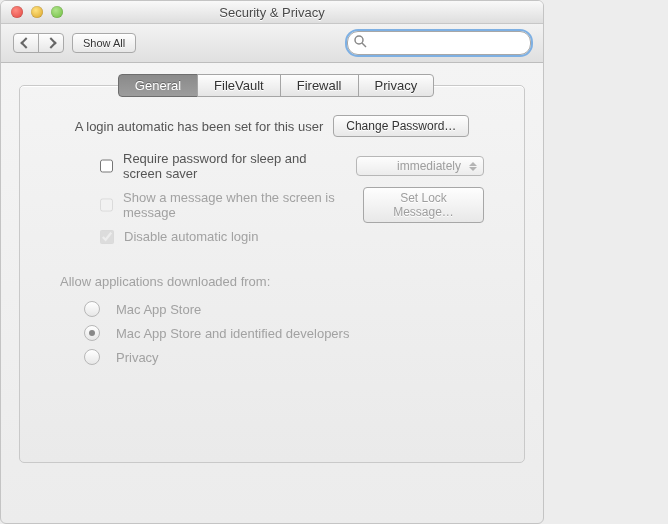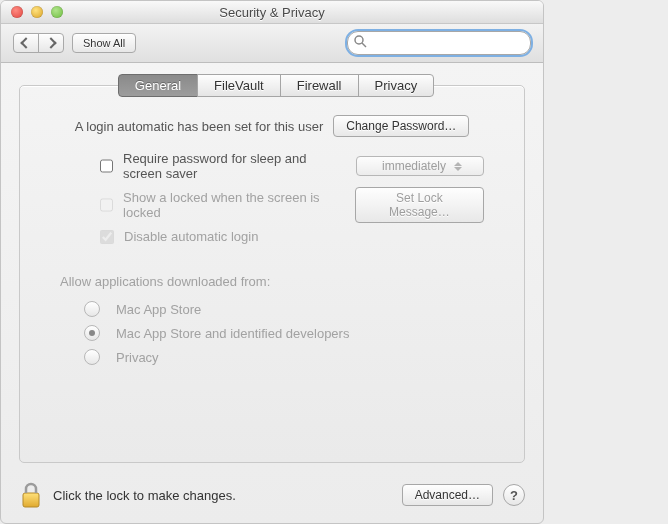--- a/index.html
+++ b/index.html
@@ -33,21 +33,21 @@
   .tab.active{background:linear-gradient(#8a8a8a,#9d9d9d);color:#fff;text-shadow:0 -1px 0 rgba(0,0,0,.3);border-color:#6d6d6d}
   .section{padding:0 40px;color:#555}
   .row{display:flex;align-items:center;gap:10px;margin:6px 0}
   .indent{padding-left:40px}
   .push{background:linear-gradient(#fefefe,#e8e8e8);border:1px solid #a7a7a7;border-radius:4px;padding:3px 12px;font-size:12px;color:#333;text-shadow:0 1px 0 #fff}
   .push.dis{color:#9e9e9e}
   input[type=checkbox]{width:14px;height:14px;margin:0}
   input[type=checkbox]:disabled{opacity:.6}
   .lbl{font-size:13px}
   .lbl.dis{color:#a2a2a2}
-  .select{display:inline-flex;align-items:center;background:linear-gradient(#fdfdfd,#ececec);border:1px solid #b7b7b7;border-radius:4px;padding:2px 6px 2px 10px;font-size:12px;color:#9e9e9e;min-width:110px;justify-content:center}
+  .select{display:inline-flex;align-items:center;background:linear-gradient(#fdfdfd,#ececec);border:1px solid #b7b7b7;border-radius:4px;padding:2px 6px 2px 10px;font-size:12px;color:#9e9e9e;min-width:110px;justify-content:flex-end}
   .select .chev{display:flex;flex-direction:column;gap:1px;margin-left:8px;opacity:.4}
   .tri{width:0;height:0;border-left:4px solid transparent;border-right:4px solid transparent}
   .tri.up{border-bottom:4px solid #555}
   .tri.dn{border-top:4px solid #555}
   .subhead{color:#a2a2a2;margin:30px 0 8px 0;font-size:13px}
   .radio-row{display:flex;align-items:flex-end;gap:16px;padding:4px 0 4px 24px}
   .radio{width:14px;height:14px;border-radius:50%;border:1px solid #b7b7b7;background:linear-gradient(#fff,#e7e7e7);display:inline-flex;align-items:center;justify-content:center}
   .radio.sel::after{content:"";width:6px;height:6px;border-radius:50%;background:#888}
   .footer{position:absolute;bottom:0;left:0;right:0;display:flex;align-items:center;padding:12px 18px 14px 18px;gap:10px}
   .lock svg{display:block}
@@ -107,21 +107,21 @@
             <span>immediately</span>
             <span class="chev">
                 <span class="tri up"></span>
                 <span class="tri dn"></span>
               </span>
           </div>
         </div>
 
         <div class="row indent">
           <input type="checkbox" disabled="" style="">
-          <span class="lbl dis">Show a locked when the screen is locked</span>
+          <span class="lbl dis">Show a message when the screen is message</span>
           <button class="push dis">Set Lock Message…</button>
         </div>
 
         <div class="row indent">
           <input type="checkbox" checked="" disabled="" style="">
           <span class="lbl dis">Disable automatic login</span>
         </div>
 
         <div class="subhead">Allow applications downloaded from:</div>
 
@@ -134,32 +134,14 @@
           <span class="lbl dis">Mac App Store and identified developers</span>
         </div>
         <div class="radio-row">
           <span class="radio"></span>
           <span class="lbl dis">Privacy</span>
         </div>
       </div>
     </div>
   </div>
 
-  <div class="footer">
-    <span class="lock">
-      <svg width="24" height="28" viewBox="0 0 24 28">
-        <rect x="4" y="12" width="16" height="14" rx="2" fill="url(#g)" stroke="#b58a2a"></rect>
-        <path d="M7 12 V8 a5 5 0 0 1 10 0 V12" fill="none" stroke="#9b9b9b" stroke-width="2.5"></path>
-        <defs>
-            <linearGradient id="g" x1="0" y1="0" x2="0" y2="1">
-              <stop offset="0" stop-color="#ffe17a"></stop>
-              <stop offset="1" stop-color="#e0a92e"></stop>
-            </linearGradient>
-          </defs>
-      </svg>
-    </span>
-    <span class="lbl">Click the lock to make changes.</span>
-    <div class="spacer"></div>
-    <button class="push">Advanced…</button>
-    <div class="help">?</div>
-  </div>
 
 </div>
 
 </body></html>

